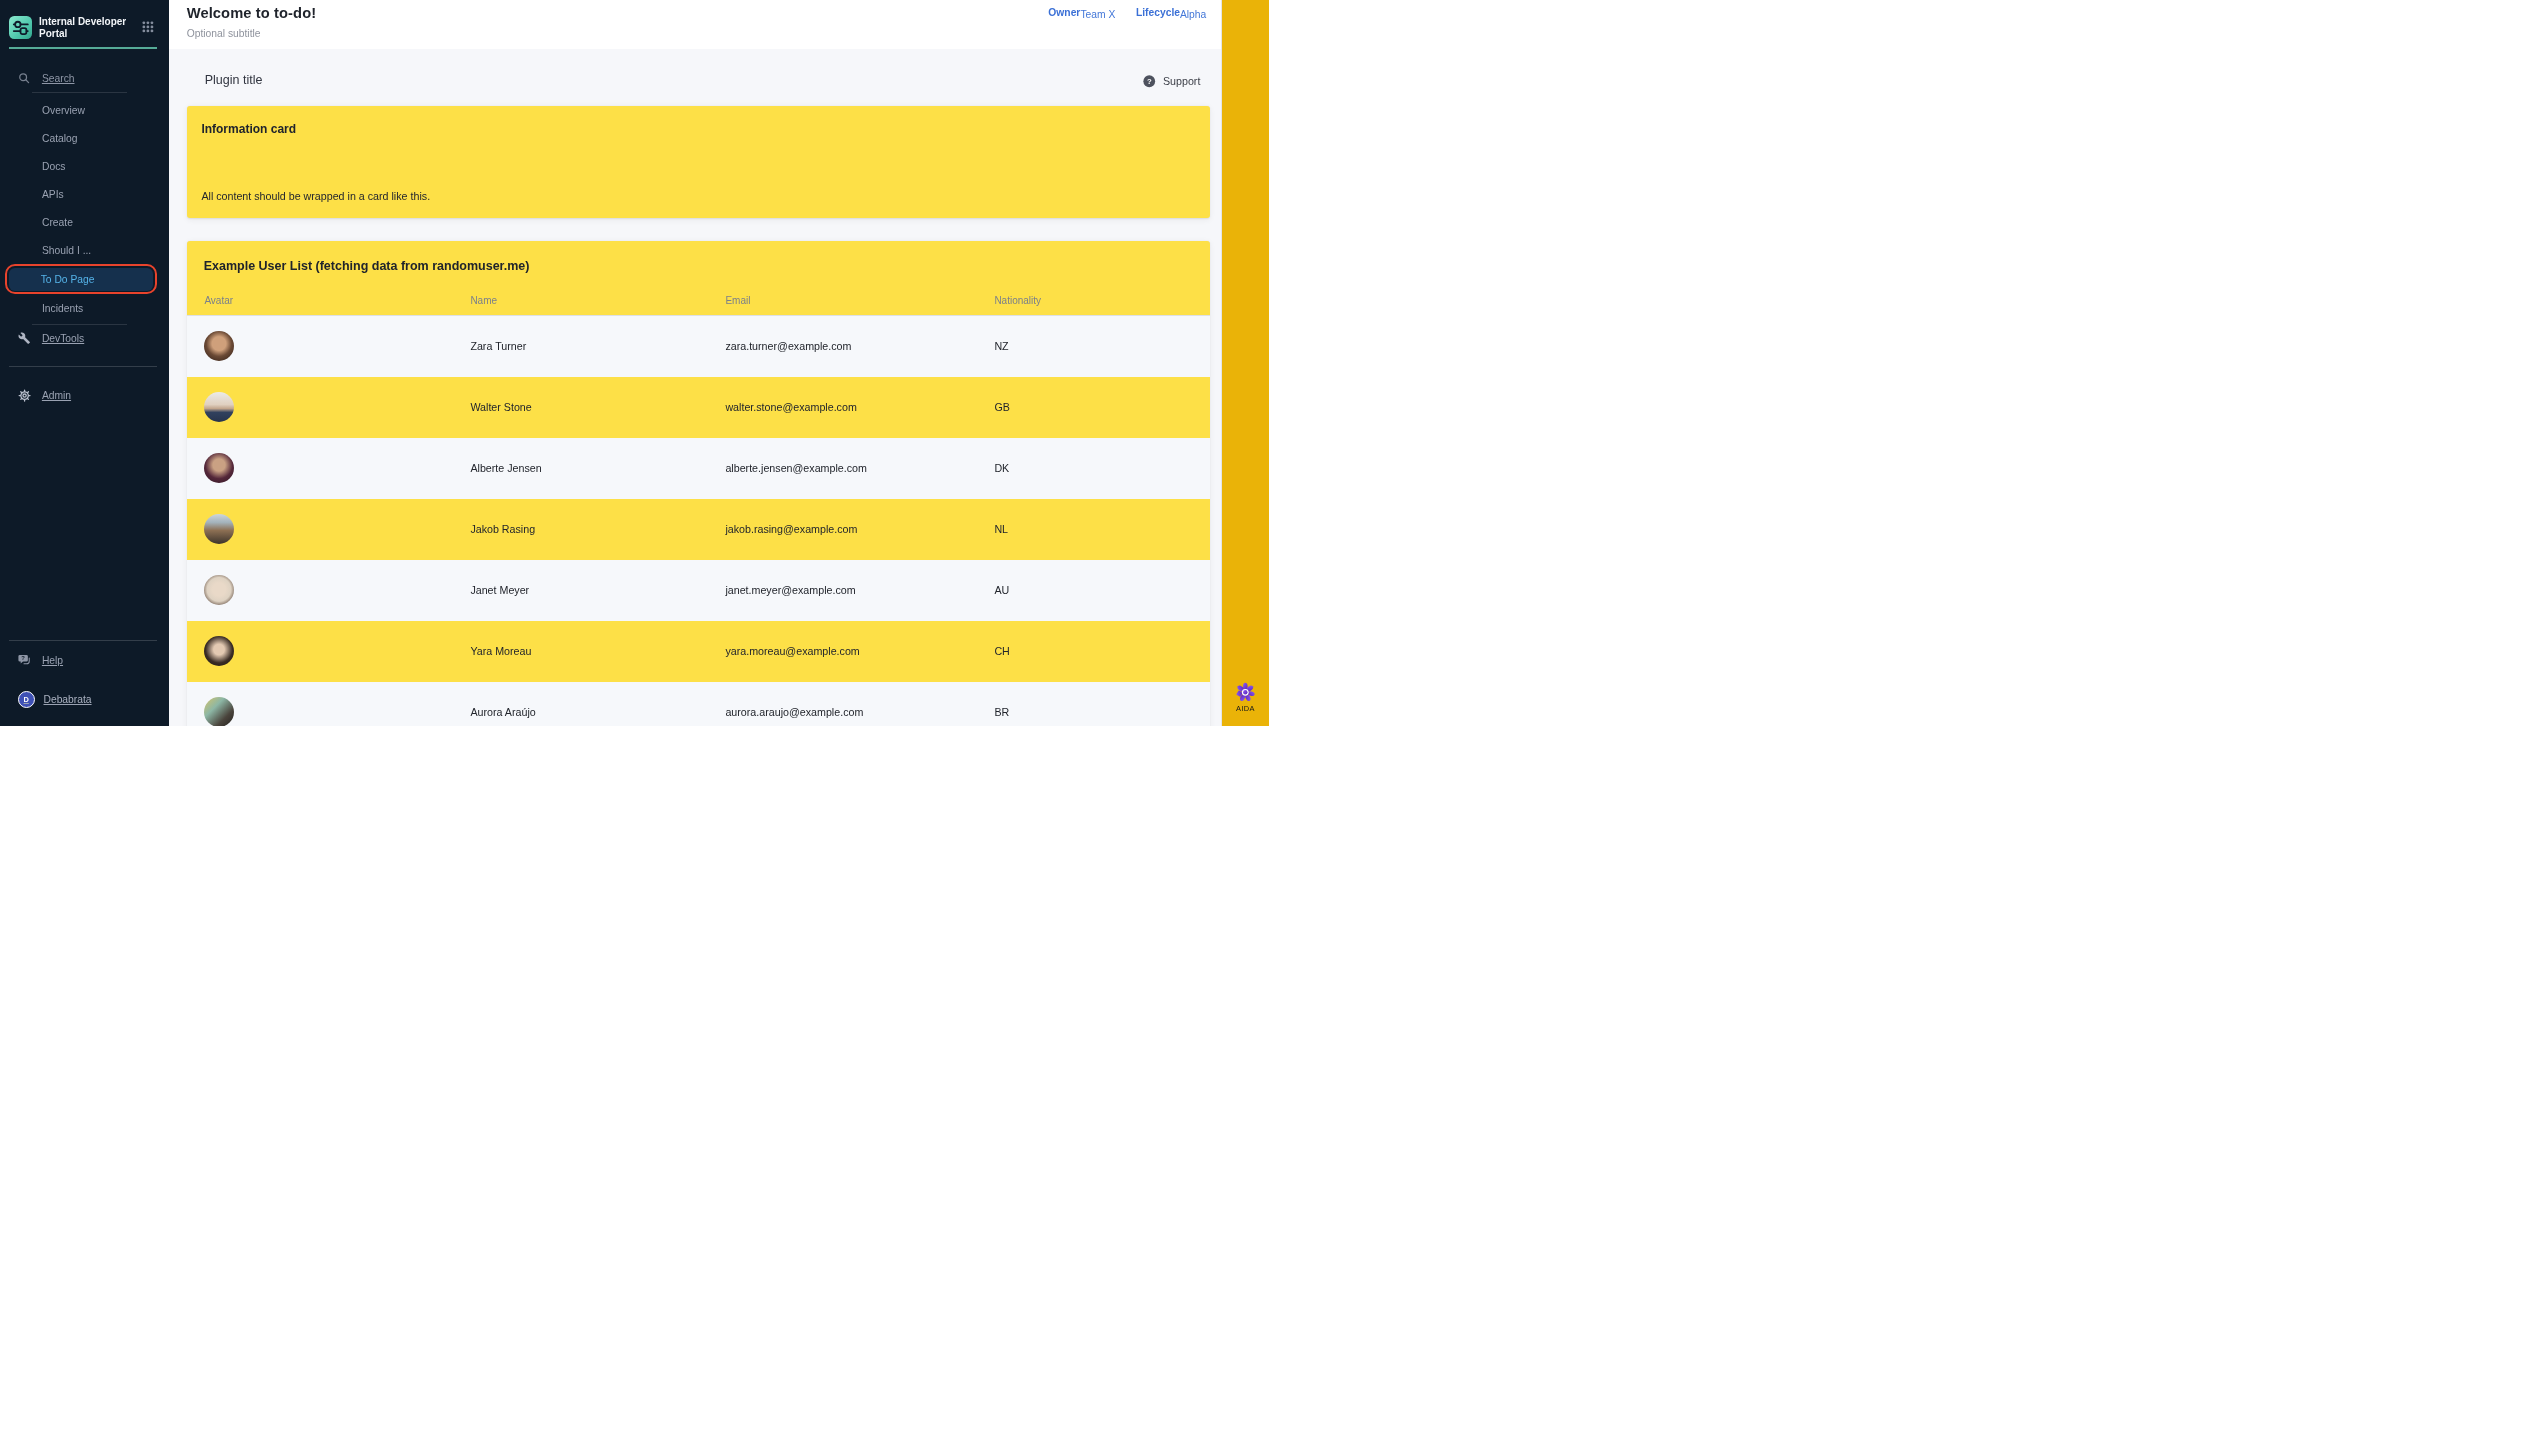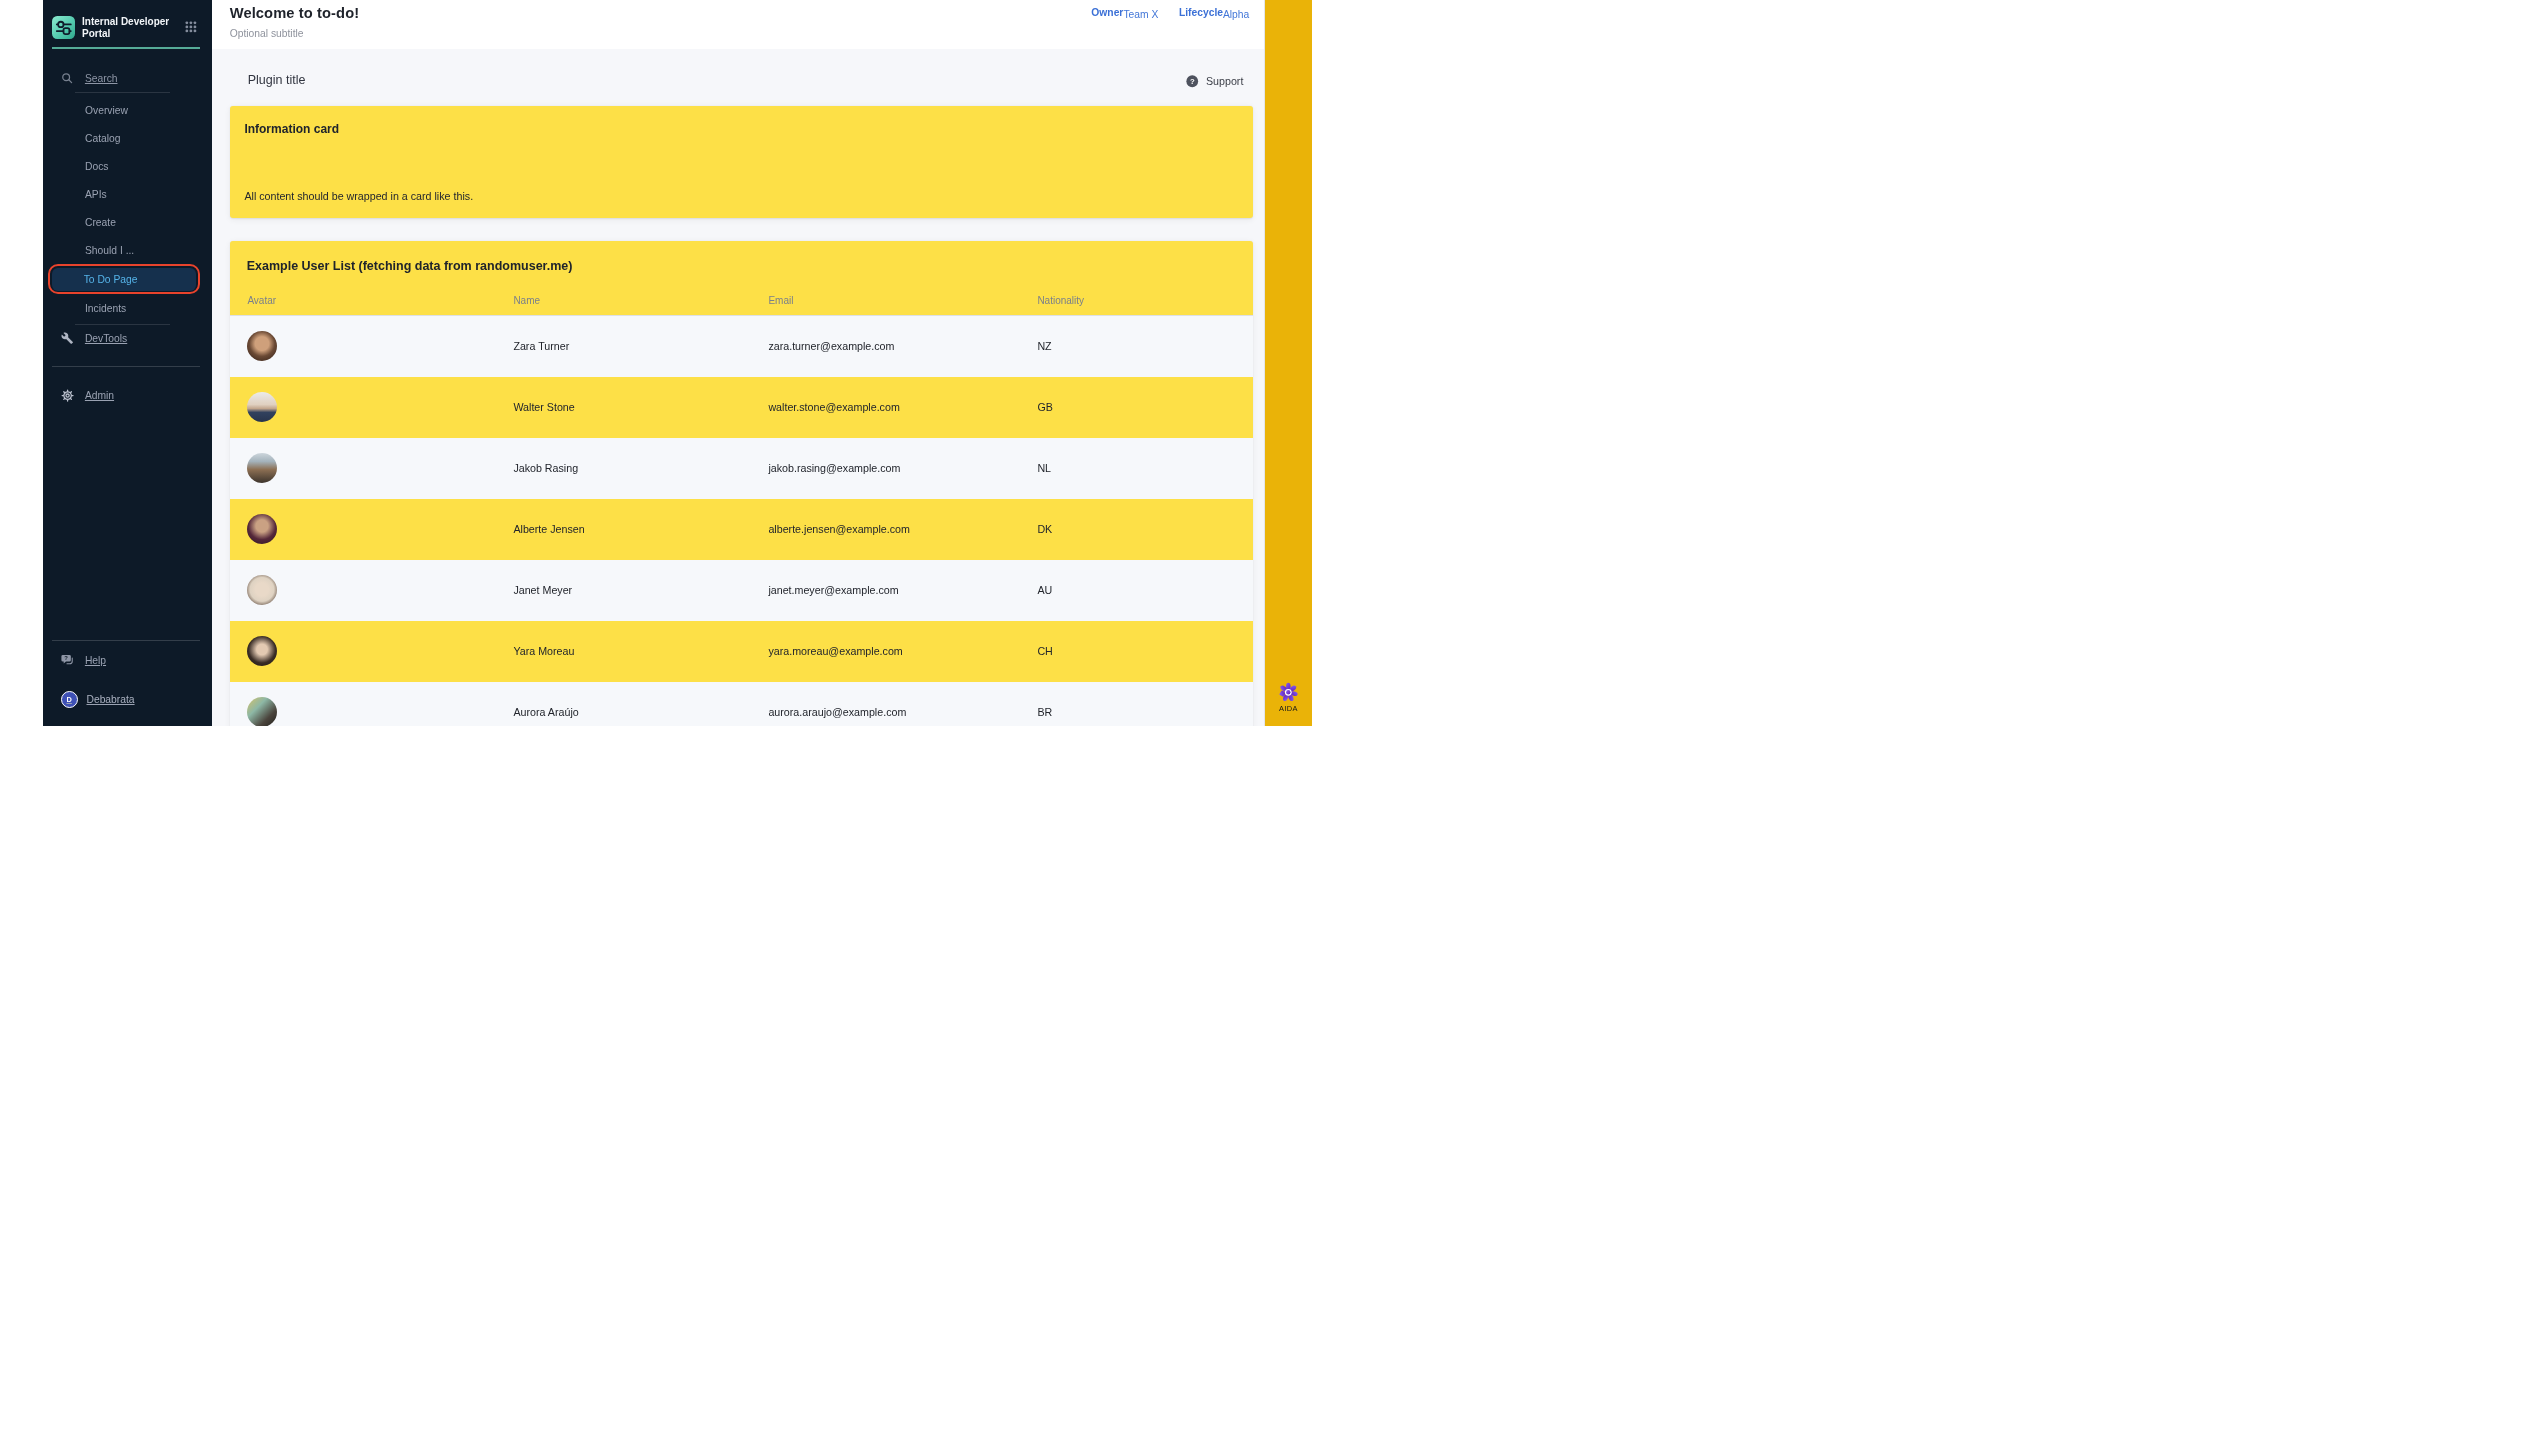--- a/index.html
+++ b/index.html
@@ -1,19 +1,19 @@
 <!DOCTYPE html>
 <html style="font-size:11.8px"><head>
 <meta charset="utf-8">
 <style>
   * { margin:0; padding:0; box-sizing:border-box; }
   html,body { background:#ffffff; }
   .app {
     position:relative; width:1269px; height:726px; overflow:hidden;
-    font-family:"Liberation Sans", sans-serif; background:#ffffff;margin-left:43px;
+    font-family:"Liberation Sans", sans-serif; background:#ffffff;
   }
 
   
   .sidebar {
     position:absolute; left:0; top:0; width:169px; height:726px;
     background:#0d1a28; display:flex; flex-direction:column;
   }
   .sb-header { position:relative; height:47px; flex:none; }
   .logo {
     position:absolute; left:8.8px; top:15.5px; width:23.6px; height:23.6px;
@@ -277,33 +277,33 @@
           <div class="t-row">
             <div>
               <div class="avatar" style="background: linear-gradient(rgb(235, 235, 233) 0%, rgb(224, 208, 192) 42%, rgb(194, 166, 142) 55%, rgb(49, 65, 94) 68%, rgb(39, 52, 77) 100%);"></div>
             </div>
             <div>Walter Stone</div>
             <div>walter.stone@example.com</div>
             <div>GB</div>
           </div>
           <div class="t-row">
             <div>
+              <div class="avatar" style="background: radial-gradient(circle at 50% 40%, rgb(202, 161, 131) 0px, rgb(202, 161, 131) 26%, rgb(85, 40, 58) 58%, rgb(43, 20, 32) 100%);"></div>
+            </div>
+            <div>Alberte Jensen</div>
+            <div>alberte.jensen@example.com</div>
+            <div>DK</div>
+          </div>
+          <div class="t-row">
+            <div>
               <div class="avatar" style="background: linear-gradient(rgb(205, 214, 220) 0%, rgb(164, 179, 188) 28%, rgb(140, 111, 83) 55%, rgb(60, 52, 44) 100%);"></div>
             </div>
             <div>Jakob Rasing</div>
             <div>jakob.rasing@example.com</div>
             <div>NL</div>
-          </div>
-          <div class="t-row">
-            <div>
-              <div class="avatar" style="background: radial-gradient(circle at 50% 40%, rgb(202, 161, 131) 0px, rgb(202, 161, 131) 26%, rgb(85, 40, 58) 58%, rgb(43, 20, 32) 100%);"></div>
-            </div>
-            <div>Alberte Jensen</div>
-            <div>alberte.jensen@example.com</div>
-            <div>DK</div>
           </div>
           <div class="t-row">
             <div>
               <div class="avatar" style="background: radial-gradient(circle at 50% 48%, rgb(233, 217, 200) 0px, rgb(233, 217, 200) 30%, rgb(222, 210, 194) 55%, rgb(90, 70, 58) 85%, rgb(58, 45, 36) 100%);"></div>
             </div>
             <div>Janet Meyer</div>
             <div>janet.meyer@example.com</div>
             <div>AU</div>
           </div>
           <div class="t-row">

